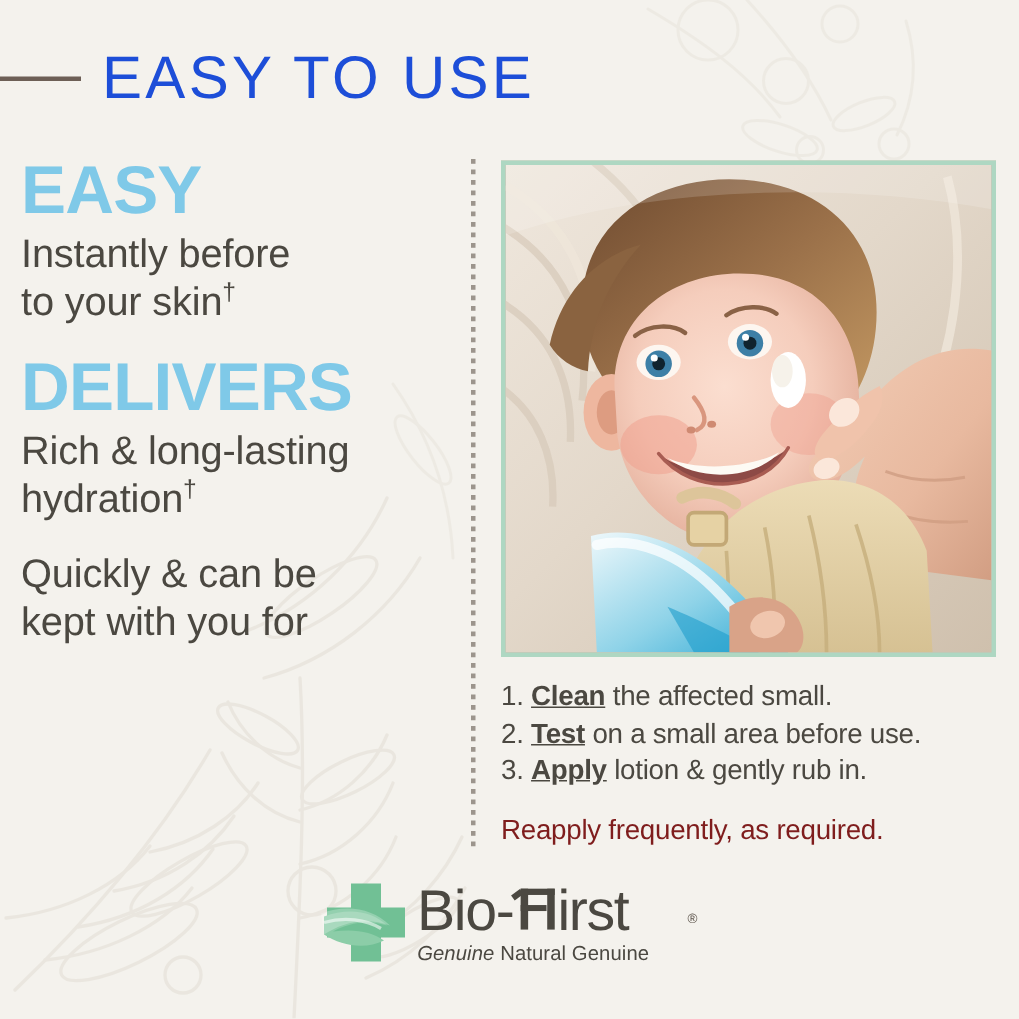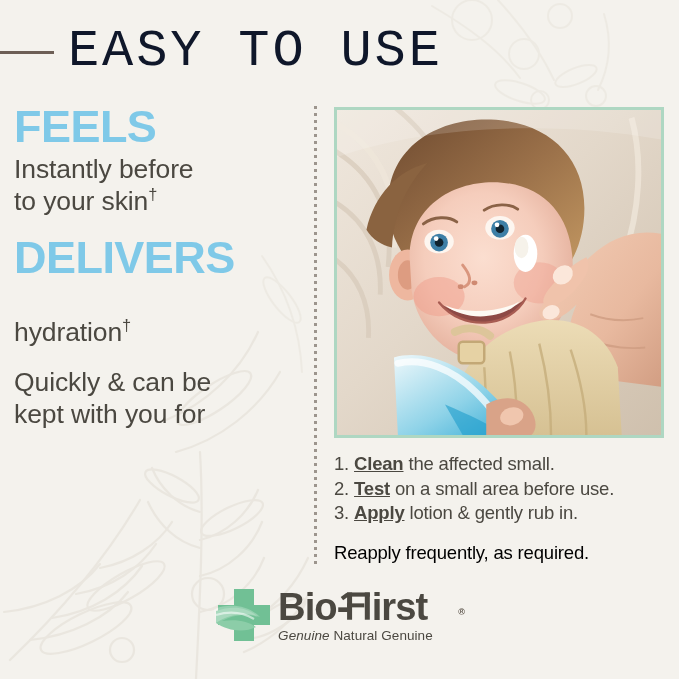--- a/index.html
+++ b/index.html
@@ -24,25 +24,25 @@
   
   #header {
     position:absolute; left:0; top:16px; width:679px; height:72px;
     display:flex; align-items:center;
   }
   #header-rule {
     width:54px; height:3px; background:#6d5f56; margin-right:14px;
     flex:0 0 auto;
   }
   #header-title {
-    font-family:Liberation Mono, monospace;
-    font-size:52px;
+    font-family:Liberation Sans, sans-serif;
+    font-size:40px;
     line-height:1;
     letter-spacing:.055em;
-    color:#0f172a;
+    color:#1d4ed8;
     white-space:nowrap;
     font-weight:400;
   }
 
   
   #divider {
     position:absolute; left:314px; top:106px; width:3px; height:460px;
     background-image:linear-gradient(to bottom,#8d857c 0 3px, rgba(0,0,0,0) 3px 7px);
     background-size:3px 7px;
     opacity:.85;
@@ -90,32 +90,32 @@
     line-height:1.33;
     font-weight:400;
     letter-spacing:-0.01em;
     white-space:nowrap;
   }
   .step b { font-weight:bold;text-decoration:underline; }
   #reapply {
     margin-top:16px;
     font-size:18.5px;
     font-weight:400;
-    color:#000000;
+    color:#7f1d1d;
     letter-spacing:-0.01em;
   }
 
   
   #logo {
     position:absolute; left:0; top:582px; width:679px; height:66px;
     display:flex; align-items:center; justify-content:center;
   }
   #logo-mark { width:58px; height:56px; flex:0 0 auto; margin-right:6px; }
   #logo-text-wrap { display:flex; flex-direction:column; align-items:flex-start; }
-  #logo-wordmark-row { display:flex; align-items:flex-start;font-weight:bold; }
+  #logo-wordmark-row { display:flex; align-items:flex-start; }
   #logo-wordmark { height:40px; display:block; }
   #logo-reg {
     font-size:9px; color:#5a5249; margin-left:2px; margin-top:20px;
     font-family:"Liberation Sans", sans-serif;
   }
   #logo-tagline {
     font-size:13.5px; color:#4b4841; margin-top:1px; letter-spacing:.005em;
     white-space:nowrap;
   }
   #logo-tagline i { font-style:italic; }
@@ -178,31 +178,31 @@
   <div id="header">
     <div id="header-rule"></div>
     <div id="header-title">EASY TO USE</div>
   </div>
 
   <div id="divider"></div>
 
   <div id="left-col">
 
     <div class="benefit">
-      <div class="benefit-title">FEELS</div>
+      <div class="benefit-title">EASY</div>
       <div class="benefit-desc">
         <span>Instantly before</span><br>
         <span>to your skin</span><sup>†</sup>
       </div>
     </div>
 
     <div class="benefit">
       <div class="benefit-title">DELIVERS</div>
       <div class="benefit-desc">
-        <br>
+        <span>Rich &amp; long-lasting</span><br>
         <span>hydration</span><sup>†</sup>
       </div>
     </div>
 
     <div class="benefit">
       <div class="benefit-desc">
         <span>Quickly &amp; can be</span><br>
         <span>kept with you for</span><br>
       </div>
     </div>

